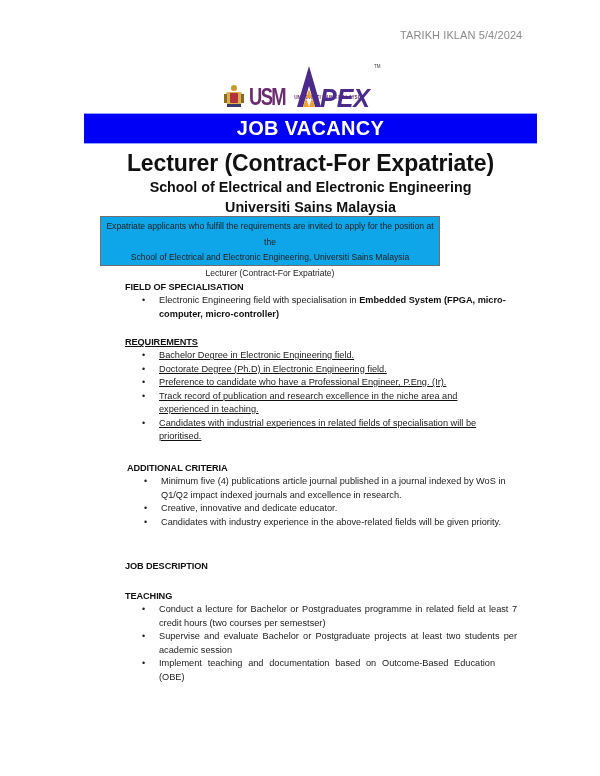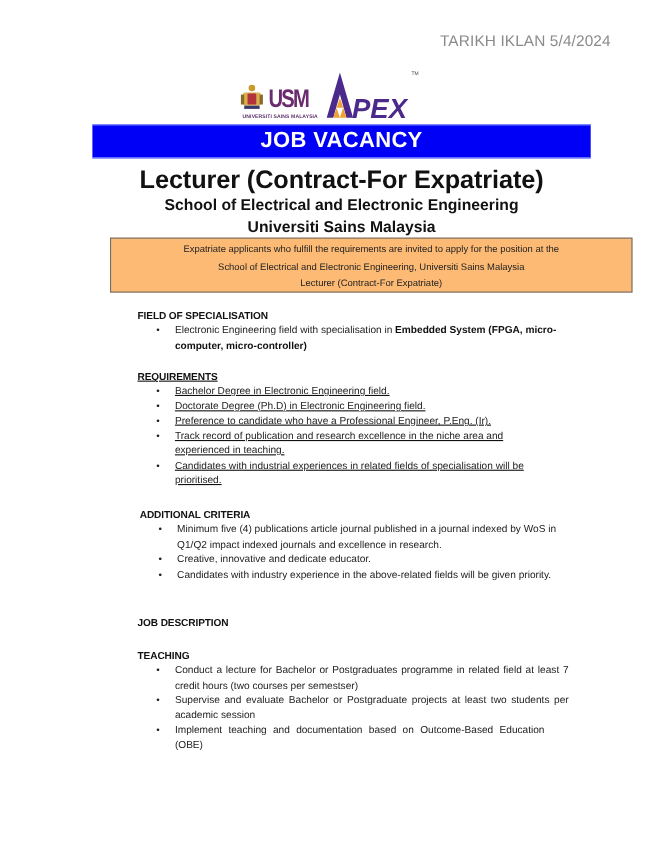--- a/index.html
+++ b/index.html
@@ -1,38 +1,38 @@
 <!DOCTYPE html>
 <html><head>
 <meta charset="utf-8">
 <style>
   html, body { margin: 0; padding: 0; background: #ffffff; }
   body { width: 600px; height: 776px; position: relative; overflow: hidden; font-family: "Liberation Sans", sans-serif; color: #111; }
 
-  .ad-date { position: absolute; top: 29px; left: 400px; font-size: 14px; color: #8a8a8a; letter-spacing: 0.1px; }
+  .ad-date { position: absolute; top: 29px; left: 400px; font-size: 11px; color: #8a8a8a; letter-spacing: 0.1px; }
 
   .logos { position: absolute; top: 64px; left: 223px; height: 44px; display: flex; align-items: flex-end; }
-  .usm-logo { display: flex; flex-direction: column; align-items: flex-end; width: 66px; }
+  .usm-logo { display: flex; flex-direction: row; align-items: center; width: 66px; }
   .usm-top { display: flex; align-items: flex-end; }
   .usm-crest { width: 22px; height: 24px; }
   .usm-word { font-family: "Liberation Sans", sans-serif; font-weight: bold; font-size: 23px; color: #6a2b6f; letter-spacing: -2px; line-height: 22px; margin-left: 4px; transform: scaleX(0.8); transform-origin: left bottom; }
   .usm-sub { font-size: 4.6px; font-weight: bold; color: #5a2b66; margin-top: 3px; letter-spacing: 0.1px; white-space: nowrap; }
   .apex-logo { margin-left: 6px; position: relative; width: 86px; height: 44px; }
   .apex-logo svg { position: absolute; left: 0; top: 0; }
   .apex-tm { position: absolute; top: 0px; left: 79px; font-size: 4.5px; color: #444; }
 
   .banner { position: absolute; top: 113px; left: 84px; width: 453px; height: 29px; background: #0000f6; border-top: 1px solid #8fa0ff; border-bottom: 1px solid #8fa0ff; display: flex; align-items: center; justify-content: center; }
   .banner span { color: #ffffff; font-weight: bold; font-size: 20px; letter-spacing: 0.3px; text-align: center; }
 
   .title { position: absolute; top: 150px; left: 0; width: 621px; text-align: center; font-weight: bold; font-size: 23px; color: #111; letter-spacing: -0.1px; }
   .subtitle { position: absolute; left: 0; width: 621px; text-align: center; font-weight: bold; font-size: 14.3px; color: #111; }
   .subtitle.s1 { top: 179px; }
   .subtitle.s2 { top: 199px; }
 
-  .notice { position: absolute; top: 216px; left: 100px; width: 475px; height: 50px; background: #fdba74; border: 1px solid #6f6f6f; box-sizing: border-box; font-family: "Liberation Sans", sans-serif; font-size: 8.6px; color: #222; text-align: center; line-height: 15.5px; padding-top: 2px; }
+  .notice { position: absolute; top: 216px; left: 100px; width: 340px; height: 50px; background: #0ea5e9; border: 1px solid #6f6f6f; box-sizing: border-box; font-family: "Liberation Sans", sans-serif; font-size: 8.6px; color: #222; text-align: center; line-height: 15.5px; padding-top: 2px; }
 
   .section { position: absolute; left: 125px; width: 400px; }
   .section h3 { margin: 0; font-size: 9.2px; font-weight: bold; color: #111; line-height: 14px; letter-spacing: -0.1px; }
   .section ul { list-style: none; margin: 0; padding: 0; }
   .section li { position: relative; padding-left: 34px; font-size: 9.2px; line-height: 13.5px; color: #222; }
   .section li .bullet { position: absolute; left: 17px; top: 0; font-size: 9px; }
   .section li.just { text-align: justify; }
   .section li b { font-weight: bold; color: #111; }
 
   .sec-field { top: 280px; }

